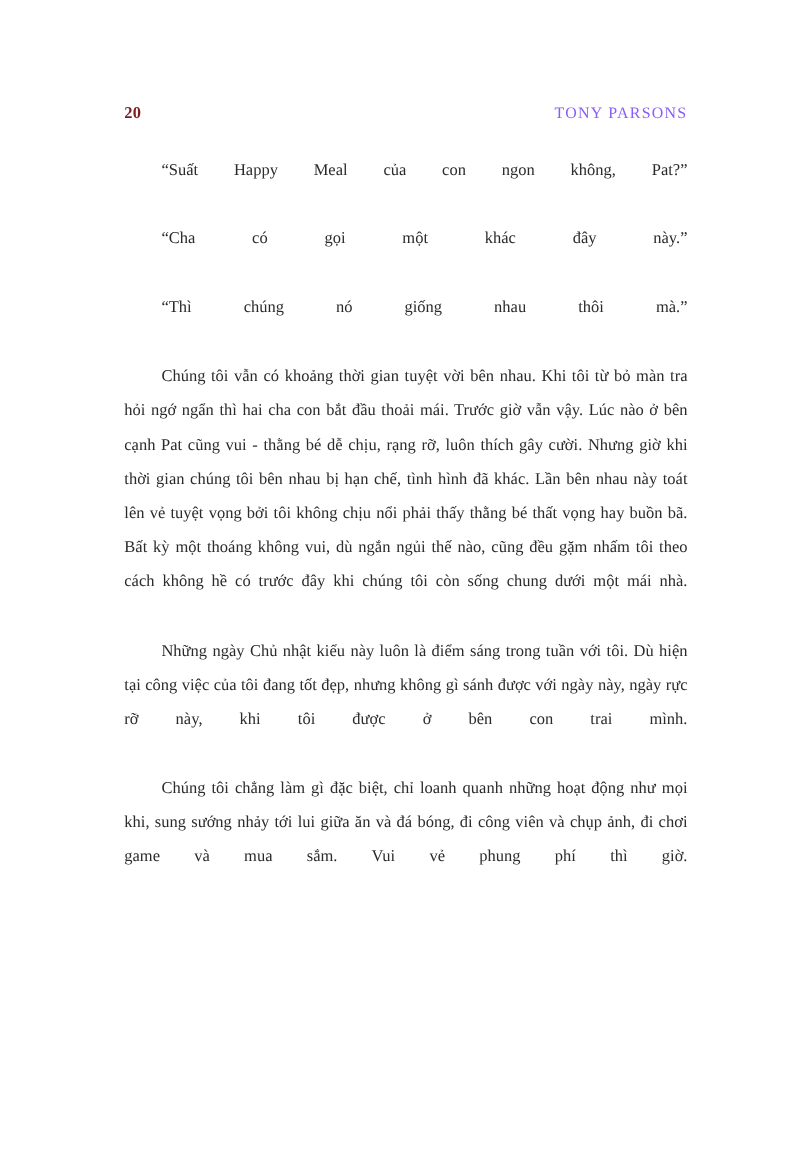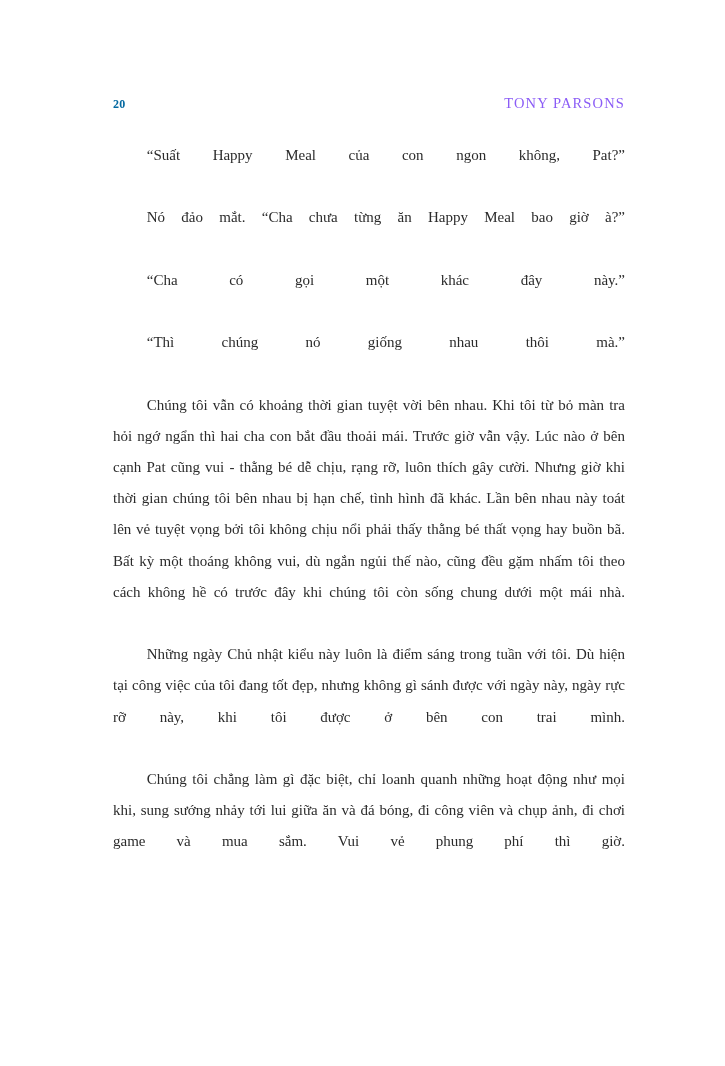--- a/index.html
+++ b/index.html
@@ -23,24 +23,24 @@
     position: absolute;
     left: 113px;
     right: 100px;
     top: 96px;
     height: 22px;
     display: flex;
     align-items: baseline;
     justify-content: space-between;
   }
   .folio {
-    font-size: 12px;
+    font-size: 15px;
     font-weight: 700;
     letter-spacing: 0.2px;
-    color: #0369a1;
+    color: #7f1d1d;
     line-height: 1;
   }
   .book-title {
     font-size: 14.5px;
     letter-spacing: 1.15px;
     color: #8b5cf6;
     line-height: 1;
     text-transform: uppercase;
   }
 
@@ -74,21 +74,20 @@
 
 <div class="page">
 
   <div class="running-head">
     <span class="folio">20</span>
     <span class="book-title">TONY PARSONS</span>
   </div>
 
   <div class="textblock">
     <p class="para">“Suất Happy Meal của con ngon không, Pat?”</p>
-    <p class="para">Nó đảo mắt. “Cha chưa từng ăn Happy Meal bao giờ à?”</p>
     <p class="para">“Cha có gọi một khác đây này.”</p>
     <p class="para">“Thì chúng nó giống nhau thôi mà.”</p>
     <p class="para">Chúng tôi vẫn có khoảng thời gian tuyệt vời bên nhau. Khi tôi từ bỏ màn tra hỏi ngớ ngẩn thì hai cha con bắt đầu thoải mái. Trước giờ vẫn vậy. Lúc nào ở bên cạnh Pat cũng vui - thằng bé dễ chịu, rạng rỡ, luôn thích gây cười. Nhưng giờ khi thời gian chúng tôi bên nhau bị hạn chế, tình hình đã khác. Lần bên nhau này toát lên vẻ tuyệt vọng bởi tôi không chịu nổi phải thấy thằng bé thất vọng hay buồn bã. Bất kỳ một thoáng không vui, dù ngắn ngủi thế nào, cũng đều gặm nhấm tôi theo cách không hề có trước đây khi chúng tôi còn sống chung dưới một mái nhà.</p>
     <p class="para">Những ngày Chủ nhật kiểu này luôn là điểm sáng trong tuần với tôi. Dù hiện tại công việc của tôi đang tốt đẹp, nhưng không gì sánh được với ngày này, ngày rực rỡ này, khi tôi được ở bên con trai mình.</p>
     <p class="para">Chúng tôi chẳng làm gì đặc biệt, chỉ loanh quanh những hoạt động như mọi khi, sung sướng nhảy tới lui giữa ăn và đá bóng, đi công viên và chụp ảnh, đi chơi game và mua sắm. Vui vẻ phung phí thì giờ.</p>
 
   </div>
 
 </div>
 

